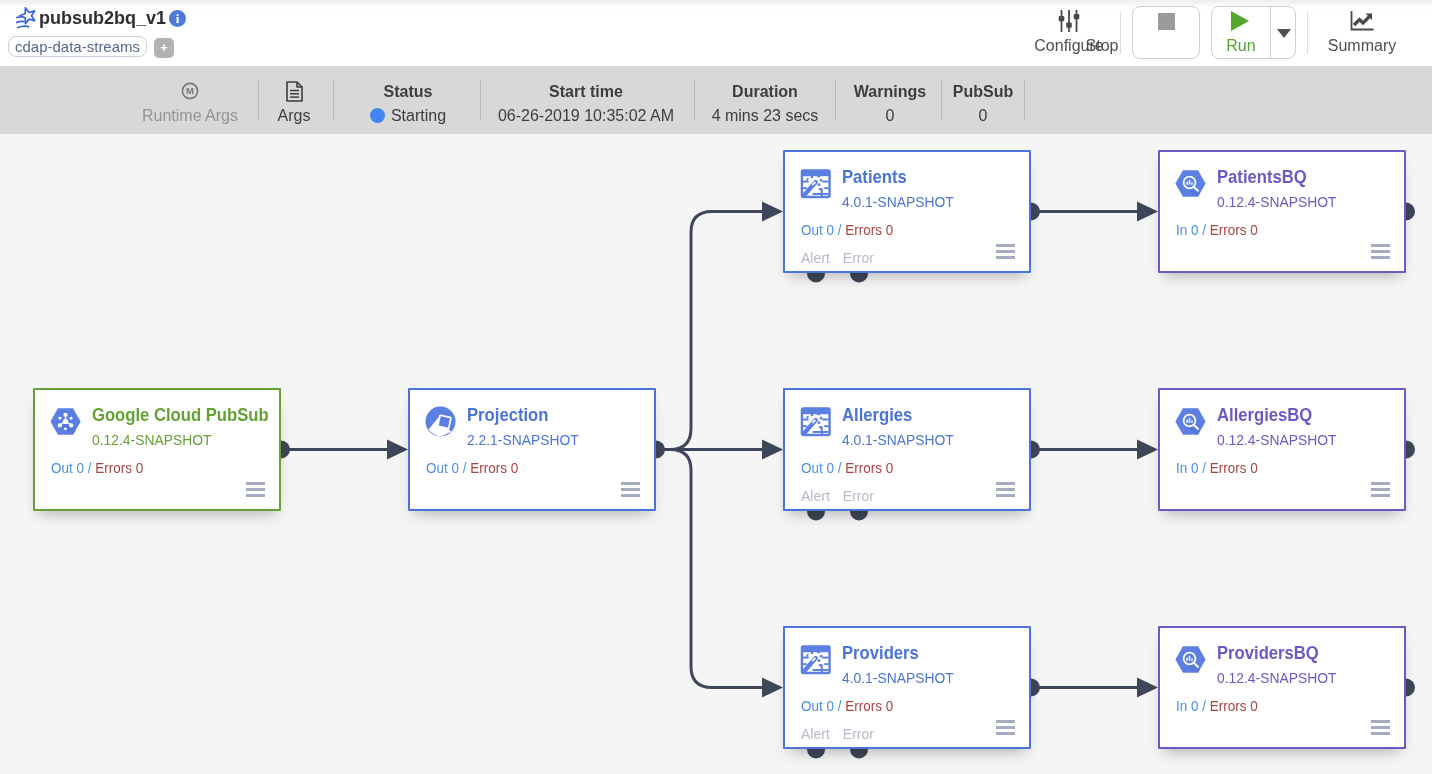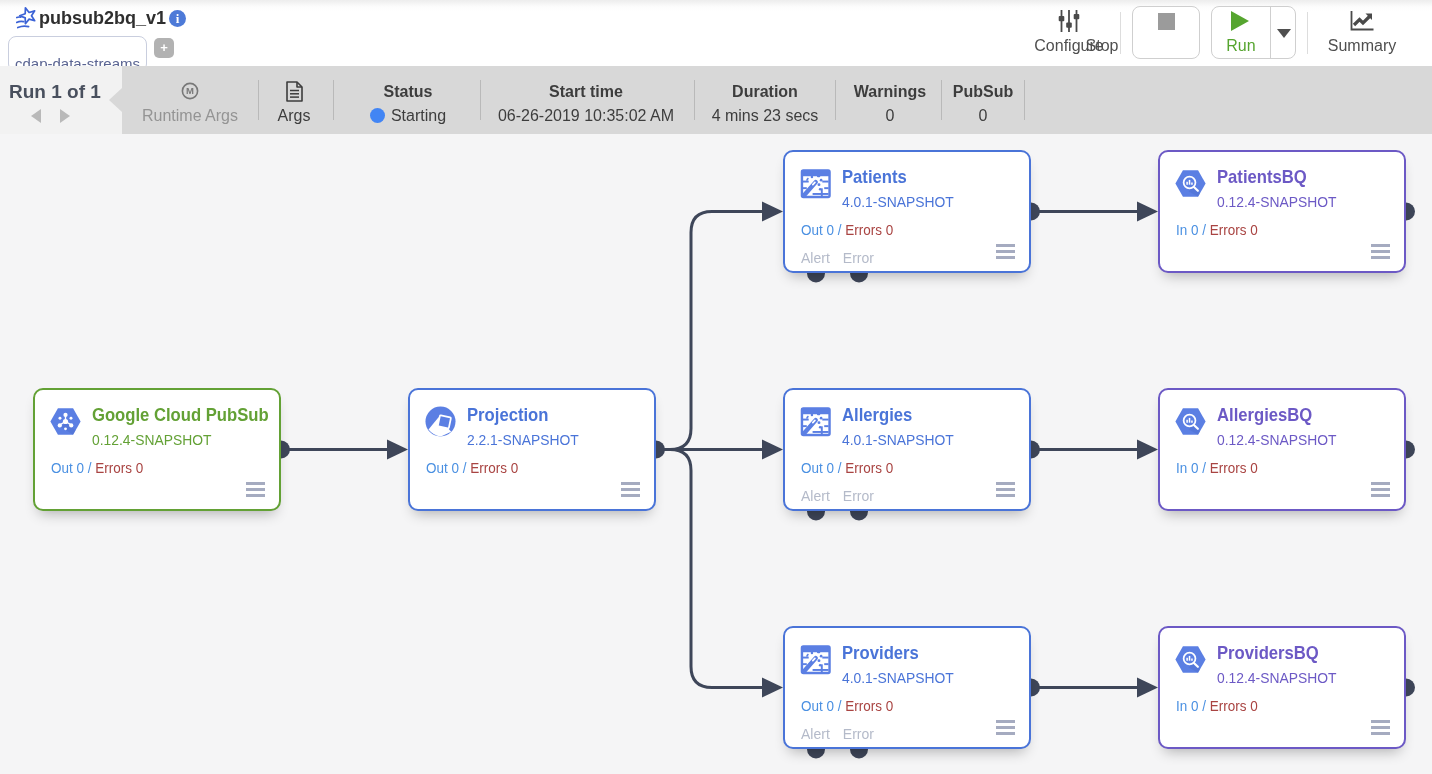--- a/index.html
+++ b/index.html
@@ -4,21 +4,21 @@
 <style>
 * { margin:0; padding:0; box-sizing:border-box; }
 html,body { width:1432px; height:774px; overflow:hidden; font-family:"Liberation Sans", sans-serif; background:#fff; }
 #page { position:relative; width:1212px; height:774px; }
 
 
 .topbar { position:absolute; left:0; top:0; width:1432px; height:66px; background:linear-gradient(#ededed 0px, #fdfdfd 7px, #fff 12px); }
 .logo { position:absolute; left:16px; top:7px; }
 .title { position:absolute; left:39px; top:8px; font-size:18px; font-weight:bold; color:#2f2f2f; }
 .infoicon { position:absolute; left:169px; top:10px; width:17px; height:17px; border-radius:50%; background:#4d7ad8; color:#fff; font-size:13px; font-weight:bold; text-align:center; line-height:17px; font-family:"Liberation Serif", serif; }
-.tagpill { position:absolute; left:8px; top:36px; height:21px; padding:17px 6px; border:1px solid #c9cede; border-radius:8px; color:#5a6492; font-size:15px; line-height:19px; background:#fff; }
+.tagpill { position:absolute; left:8px; top:36px; height:21px; padding:0 6px; border:1px solid #c9cede; border-radius:8px; color:#5a6492; font-size:15px; line-height:19px; background:#fff; }
 .plusbtn { position:absolute; left:154px; top:38px; width:20px; height:20px; background:#b2b2b2; border-radius:5px; color:#fff; font-size:13px; font-weight:bold; text-align:center; line-height:20px; }
 .actlbl { position:absolute; font-size:16px; color:#4f4f4f; text-align:center; top:37px; }
 .actlbl.run { color:#56a52f; }
 .vdiv { position:absolute; top:12px; height:42px; width:1px; background:#ddd; }
 .btn { position:absolute; top:6px; height:53px; background:#fff; border:1px solid #cfcfcf; border-radius:8px; }
 .caret-down { position:absolute; width:0; height:0; border-left:7px solid transparent; border-right:7px solid transparent; border-top:9px solid #4f4f4f; }
 
 
 .runbar { position:absolute; left:0; top:66px; width:1432px; height:68px; background:#d8d8d8; }
 .runtab { position:absolute; left:0; top:0; width:122px; height:68px; background:#f2f2f2; }
@@ -28,21 +28,21 @@
 .tri.l { left:31px; border-top:7px solid transparent; border-bottom:7px solid transparent; border-right:10px solid #b9b9b9; }
 .tri.r { left:60px; border-top:7px solid transparent; border-bottom:7px solid transparent; border-left:10px solid #b9b9b9; }
 .rb-div { position:absolute; top:14px; height:40px; width:1px; background:#b9b9b9; }
 .rb-label { position:absolute; top:17px; font-size:16px; font-weight:bold; color:#3d3d3d; text-align:center; }
 .rb-val { position:absolute; top:41px; font-size:16px; color:#3d3d3d; text-align:center; }
 .rb-muted { color:#949494; }
 .statusdot { display:inline-block; width:15px; height:15px; border-radius:50%; background:#4285f4; vertical-align:-2px; margin-right:6px; }
 
 
 .canvas { position:absolute; left:0; top:134px; width:1432px; height:640px; background:#f5f5f6; }
-.node { position:absolute; width:248px; height:123px; background:#fff; border-radius:10px; box-shadow:0 8px 14px -6px rgba(0,0,0,0.3); }
+.node { position:absolute; width:248px; height:123px; background:#fff; border-radius:1px; box-shadow:0 8px 14px -6px rgba(0,0,0,0.3); }
 .node.green { border:2.5px solid #63a135; }
 .node.blue  { border:2.5px solid #4a74d8; }
 .node.purple{ border:2.5px solid #6c59c5; }
 .node .nicon { position:absolute; left:14px; top:15.5px; width:33px; height:31px; }
 .node .ntitle { position:absolute; left:56.5px; top:14px; font-size:18.5px; font-weight:bold; white-space:nowrap; transform:scaleX(0.90); transform-origin:0 0; }
 .node .nver { position:absolute; left:56.5px; top:41.5px; font-size:14.6px; transform:scaleX(0.95); transform-origin:0 0; }
 .green .ntitle, .green .nver { color:#63a135; }
 .blue .ntitle, .blue .nver { color:#4a74d8; }
 .purple .ntitle, .purple .nver { color:#6c59c5; }
 .node .nmetrics { position:absolute; left:16px; top:69.5px; font-size:14.5px; transform:scaleX(0.93); transform-origin:0 0; }
@@ -98,25 +98,20 @@
 
     <svg id="sumicon" style="position:absolute; left:1350px; top:11px;" width="24" height="20" viewBox="0 0 24 20">
       <path d="M1.5 0 V18.5 H23.5" fill="none" stroke="#4a4a4a" stroke-width="1.8"></path>
       <path d="M4 14 L9.5 8.5 L13 12 L19.5 5.5" fill="none" stroke="#4a4a4a" stroke-width="3.2"></path>
       <path d="M15.5 2.5 H22 V9 Z" fill="#4a4a4a"></path>
     </svg>
     <div class="actlbl" style="left:1322px; width:80px;">Summary</div>
   </div>
 
   <div class="runbar">
-    <div class="runtab">
-      <h2>Run 1 of 1</h2>
-      <div class="tri l"></div>
-      <div class="tri r"></div>
-    </div>
     <div class="runtab-notch"></div>
 
     <svg style="position:absolute; left:181px; top:16px;" width="18" height="18" viewBox="0 0 18 18">
       <circle cx="9" cy="9" r="7.6" fill="none" stroke="#787878" stroke-width="1.6"></circle>
       <text x="9" y="12.3" font-size="9.5" font-weight="bold" fill="#787878" text-anchor="middle" font-family="Liberation Sans">M</text>
     </svg>
     <div class="rb-val rb-muted" style="left:130px; width:120px;">Runtime Args</div>
     <div class="rb-div" style="left:258px;"></div>
 
     <svg style="position:absolute; left:286px; top:15px;" width="17" height="21" viewBox="0 0 17 21">

